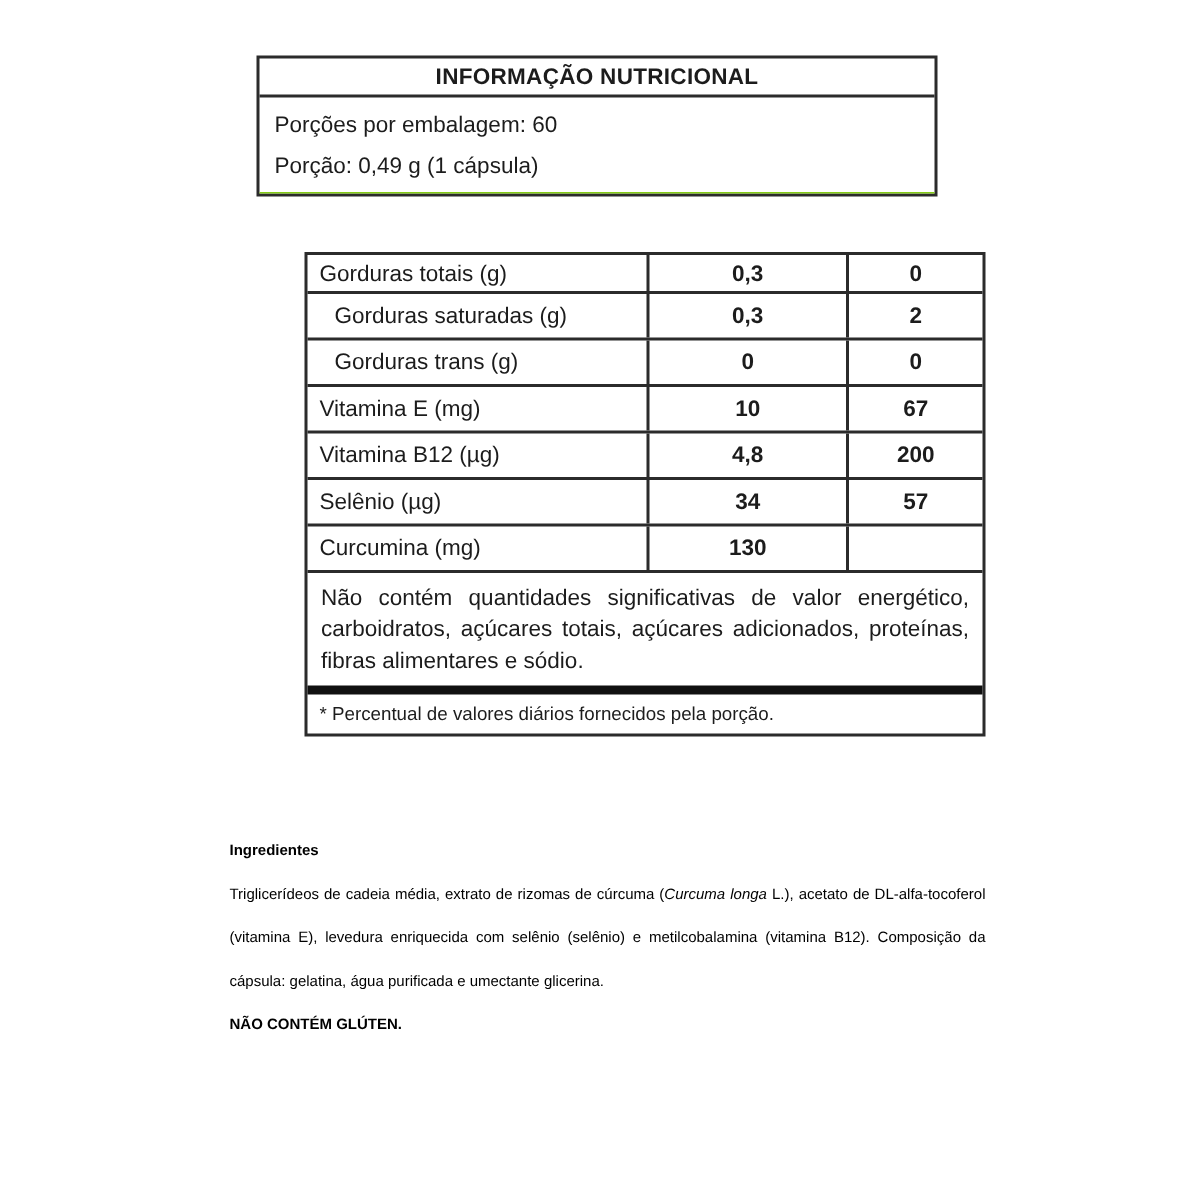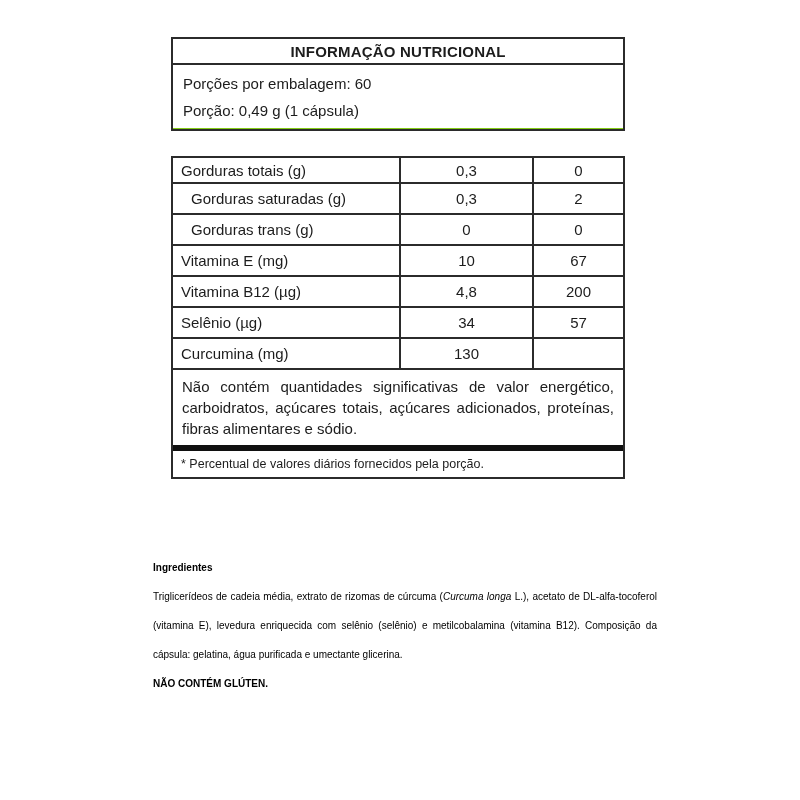--- a/index.html
+++ b/index.html
@@ -8,41 +8,41 @@
     position:relative; width:800px; height:704px; background:#ffffff;
     font-family:"Liberation Sans", sans-serif; color:#1c1c1c;
   }
 
   
   .tbl-box {
     position:absolute; left:171px; width:454px;
     border:2px solid #2b2b2b; background:#fff;
   }
   .tbl-top { top:37px; }
-  .tbl-bottom { top:156px; }
+  .tbl-bottom { top:168px;margin-left:32px; }
 
   .t-title {
     height:26px; display:flex; align-items:center; justify-content:center;
     font-size:15px; font-weight:bold; letter-spacing:.2px;
     border-bottom:2px solid #2b2b2b;
   }
   .t-servings {
     padding:5px 10px 4px 10px; font-size:15px; line-height:27px;
     border-bottom:1px solid #84cc16;
   }
   .t-header { display:flex; height:27px; font-weight:bold; font-size:15px; }
   .c1 { width:226px; }
   .c2 { width:133px; border-left:2px solid #2b2b2b; display:flex; align-items:center; justify-content:center; }
   .c3 { flex:1;    border-left:2px solid #2b2b2b; display:flex; align-items:center; justify-content:center; }
 
   .row { display:flex; height:31px; border-bottom:2px solid #2b2b2b; font-size:15px; }
   .row:first-child { height:26px; }
   .row .c1 { display:flex; align-items:center; padding-left:8px; }
   .row.indent .c1 { padding-left:18px;text-align:right; }
-  .row .c2, .row .c3 { font-weight:normal; }
+  .row .c2, .row .c3 { font-weight:bold; }
 
   .t-note {
     padding:6px 9px; font-size:15px; line-height:21px; text-align:justify;
     border-bottom:6px solid #101010;
   }
   .t-footnote {
     padding:6px 8px 5px 8px; font-size:12.5px; line-height:15px;
   }
 
   

